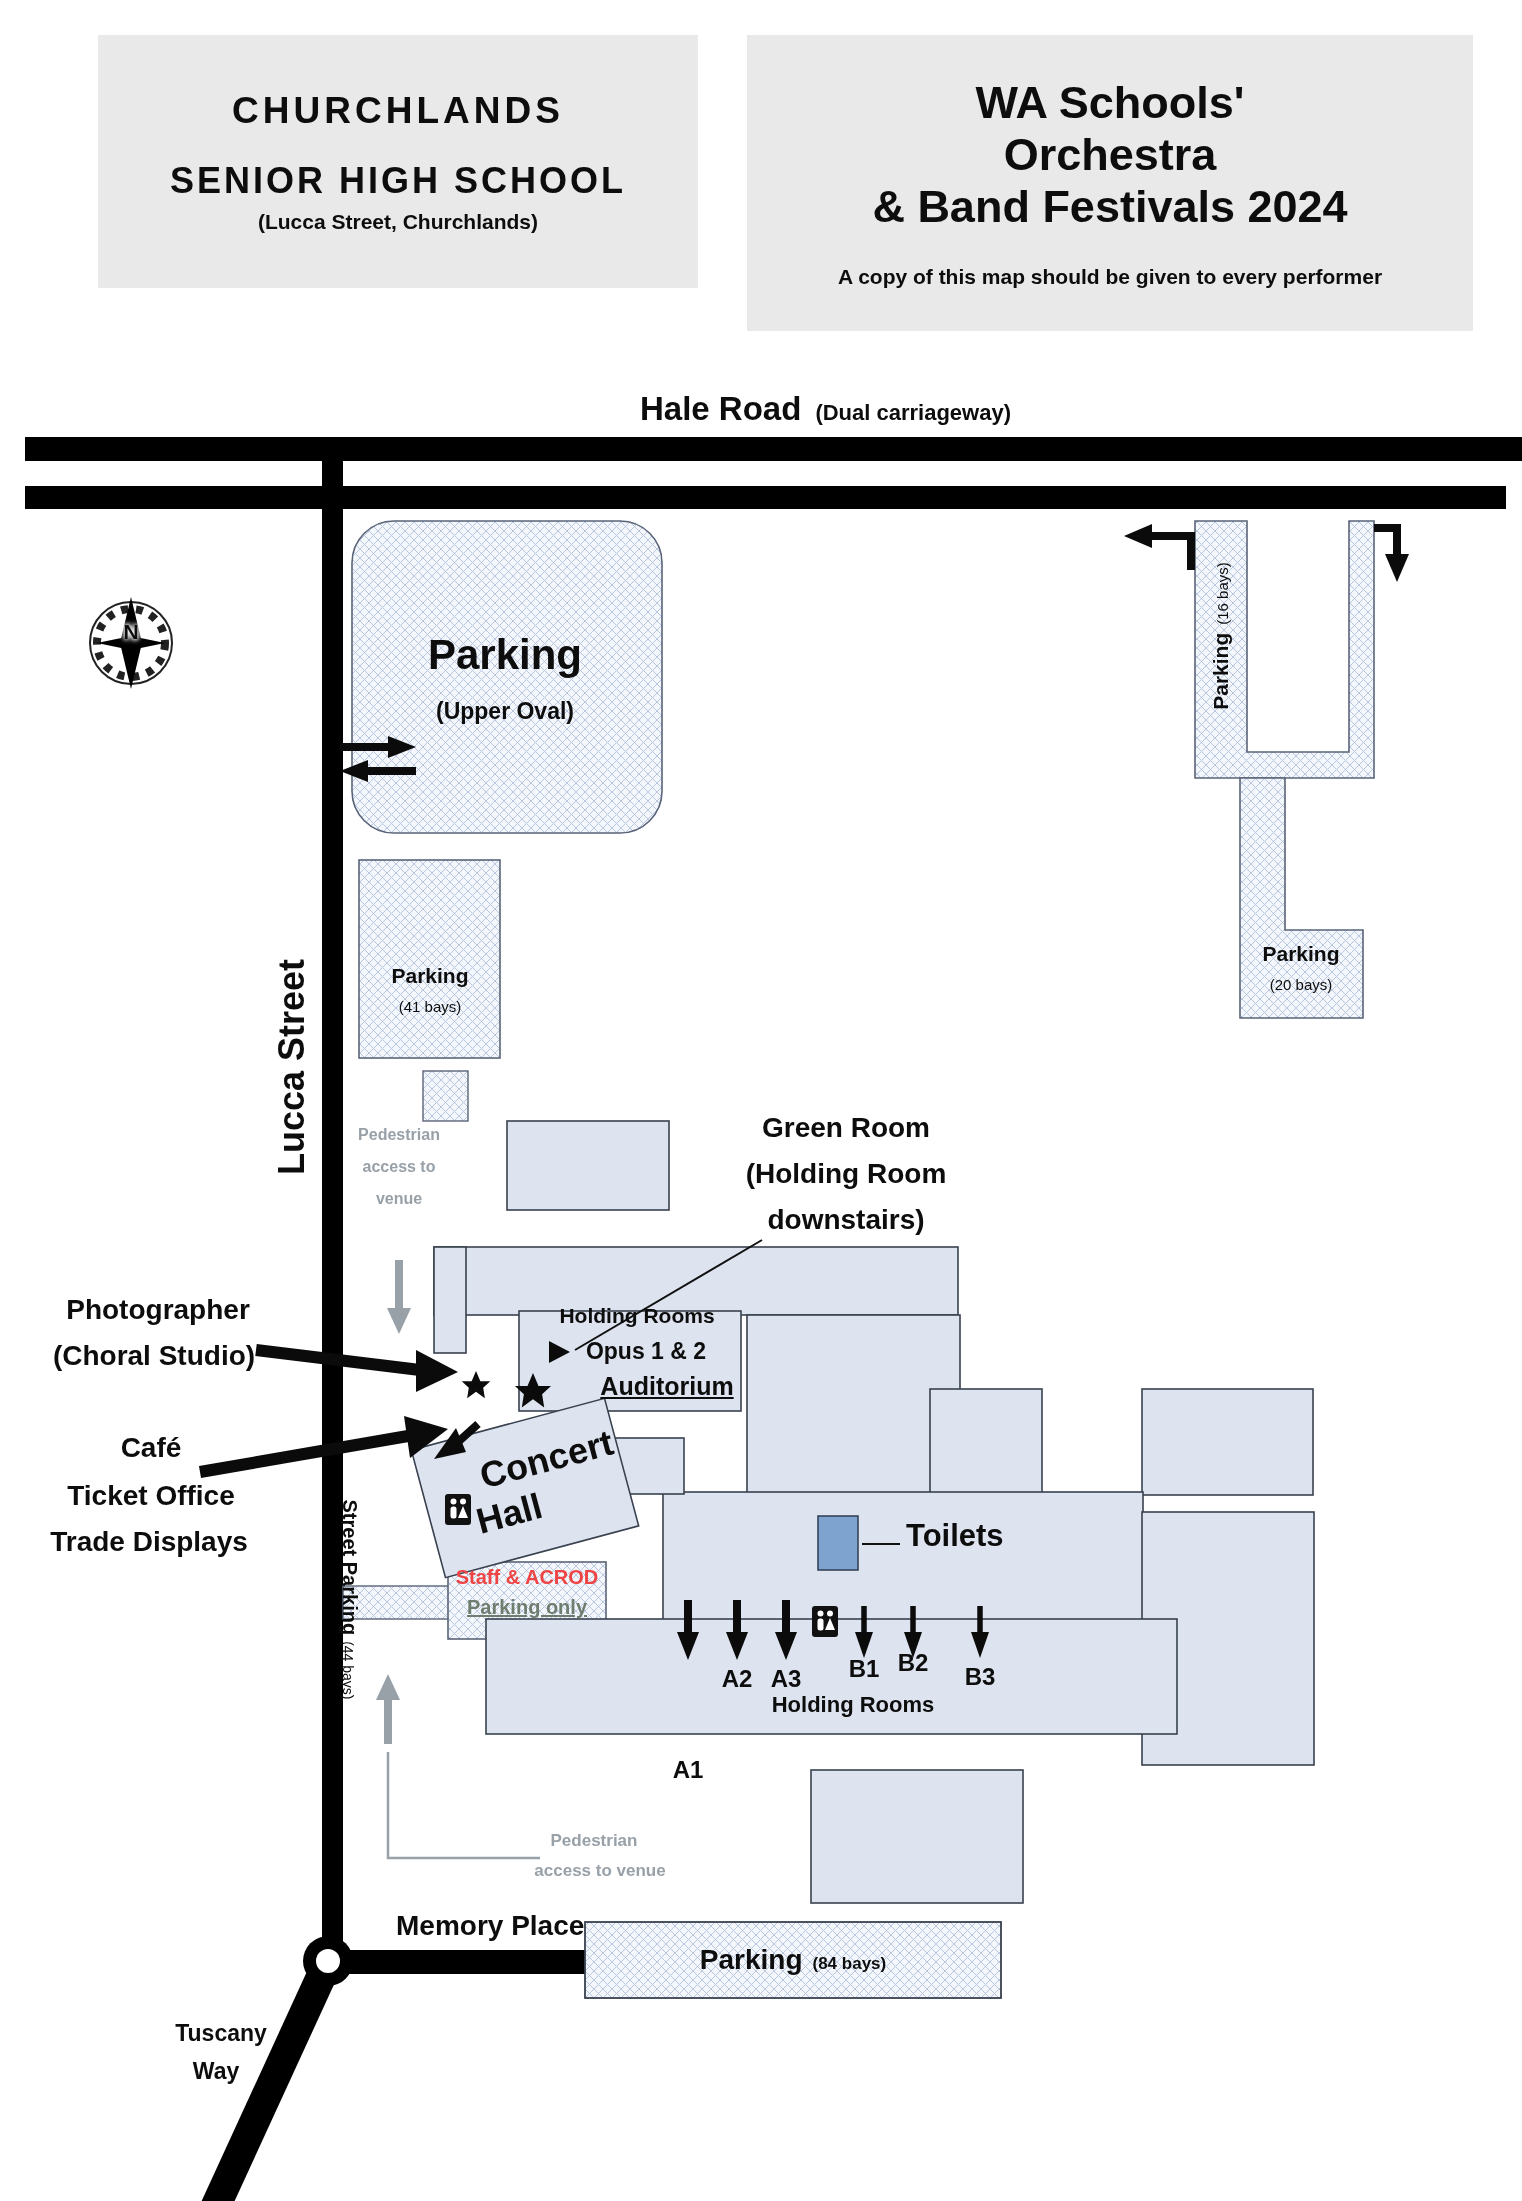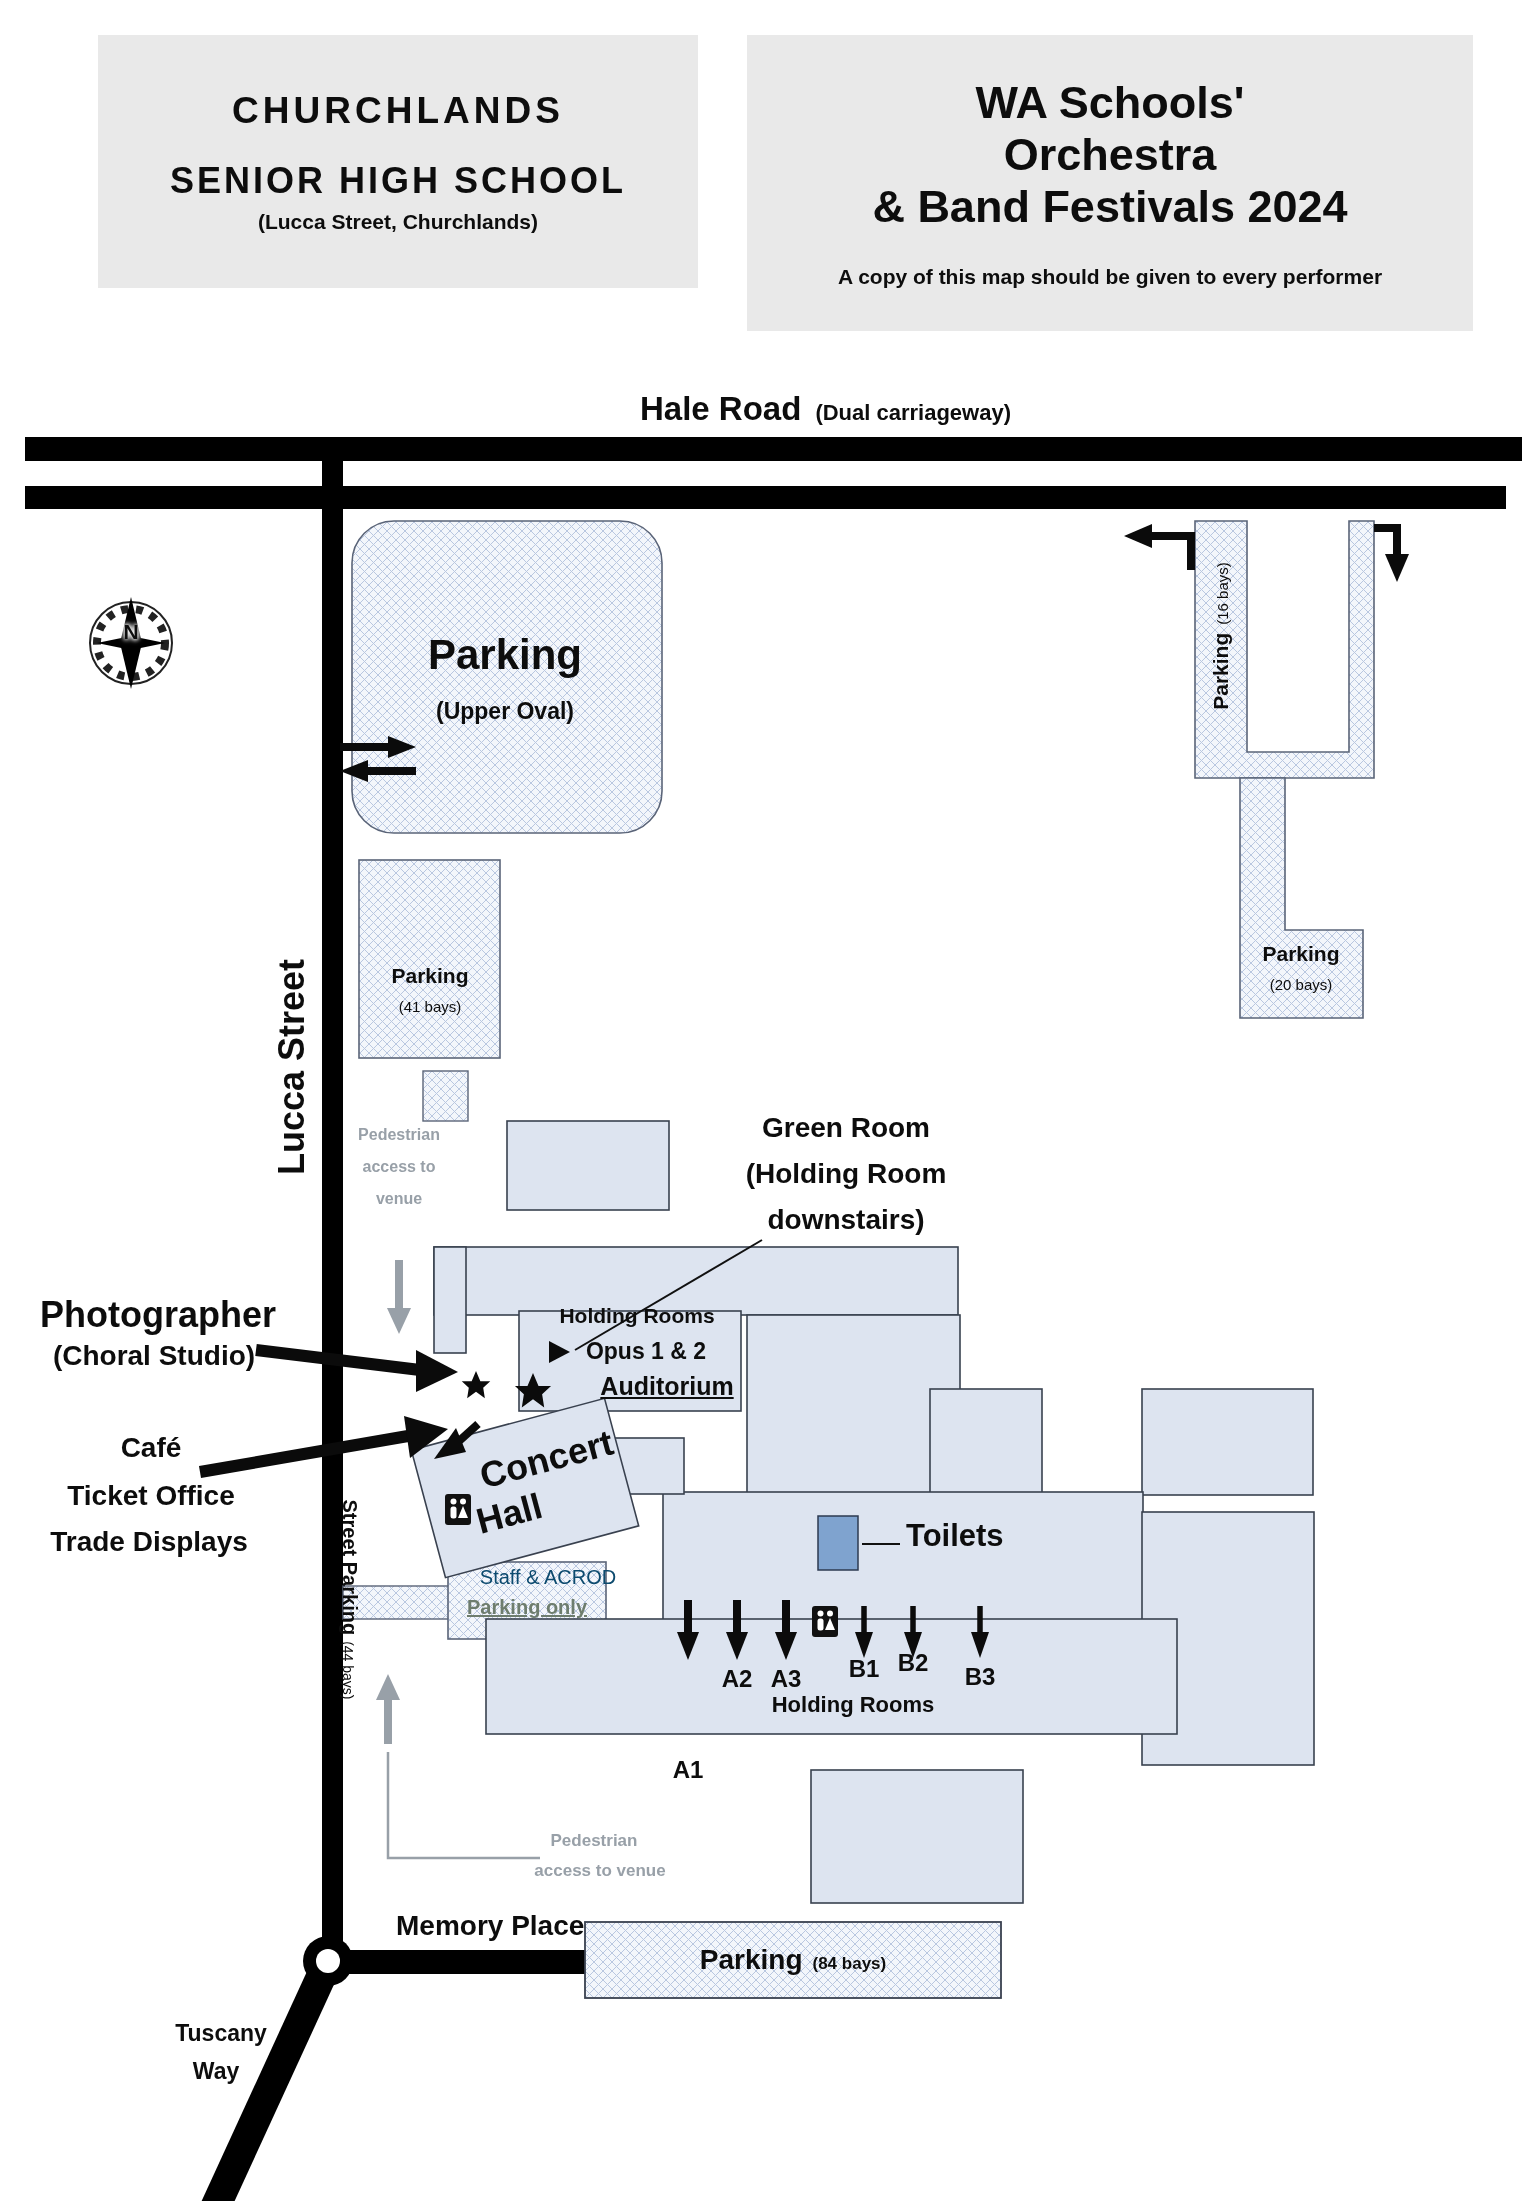--- a/index.html
+++ b/index.html
@@ -30,33 +30,33 @@
   #lbl-p20-t{left:1301px;top:942px;font-size:21px;}
   #lbl-p20-s{left:1301px;top:976px;font-size:15px;font-weight:400;}
   #lbl-p41-t{left:430px;top:964px;font-size:21px;}
   #lbl-p41-s{left:430px;top:998px;font-size:15px;font-weight:400;}
   #lbl-ped1a{left:399px;top:1126px;font-size:16px;}
   #lbl-ped1b{left:399px;top:1158px;font-size:16px;}
   #lbl-ped1c{left:399px;top:1190px;font-size:16px;}
   #lbl-green1{left:846px;top:1112px;font-size:28px;font-weight:700;}
   #lbl-green2{left:846px;top:1158px;font-size:28px;font-weight:700;}
   #lbl-green3{left:846px;top:1204px;font-size:28px;font-weight:700;}
-  #lbl-photog1{left:158px;top:1294px;font-size:36px;font-weight:700;}
+  #lbl-photog1{left:158px;top:1294px;font-size:28px;font-weight:700;}
   #lbl-photog2{left:154px;top:1340px;font-size:28px;font-weight:700;}
   #lbl-hold-top{left:637px;top:1304px;font-size:21px;}
   #lbl-opus{left:646px;top:1338px;font-size:23px;}
   #lbl-aud{left:667px;top:1372px;font-size:25px;font-weight:700;text-decoration:underline;}
   #lbl-cafe1{left:151px;top:1432px;font-size:28px;font-weight:700;}
   #lbl-cafe2{left:151px;top:1480px;font-size:28px;font-weight:700;}
   #lbl-cafe3{left:149px;top:1526px;font-size:28px;font-weight:700;}
   #lbl-concert{left:525px;top:1444px;font-size:36px;font-weight:700;line-height:1.2;text-align:center;transform:translateX(-50%) rotate(-15deg);}
   #lbl-concert .l1{display:block;padding-left:56px;}
   #lbl-concert .l2{display:block;padding-right:44px;}
   #lbl-toilets{left:906px;top:1518px;font-size:31px;}
-  #lbl-staff1{left:548px;top:1566px;font-size:20px;font-weight:400;color:#0c4a6e;}
+  #lbl-staff1{left:527px;top:1566px;font-size:20px;font-weight:700;color:#ef4444;}
   #lbl-staff2{left:527px;top:1596px;font-size:20px;font-weight:700;color:#6e7d6e;text-decoration:underline;}
   #lbl-stpark{left:349px;top:1588px;font-size:20px;transform:translateX(-50%) rotate(90deg);}
   #lbl-stpark .sub{font-size:14px;font-weight:400;margin-left:6px;}
   .room{font-size:24px;}
   #lbl-a1{left:688px;top:1756px;text-align:right;} #lbl-a2{left:737px;top:1665px;} #lbl-a3{left:786px;top:1665px;}
   #lbl-b1{left:864px;top:1655px;} #lbl-b2{left:913px;top:1649px;} #lbl-b3{left:980px;top:1663px;}
   #lbl-hold-bot{left:853px;top:1692px;font-size:22px;}
   #lbl-ped2a{left:594px;top:1831px;font-size:17px;}
   #lbl-ped2b{left:600px;top:1861px;font-size:17px;}
   #lbl-memory{left:396px;top:1910px;font-size:28px;}

